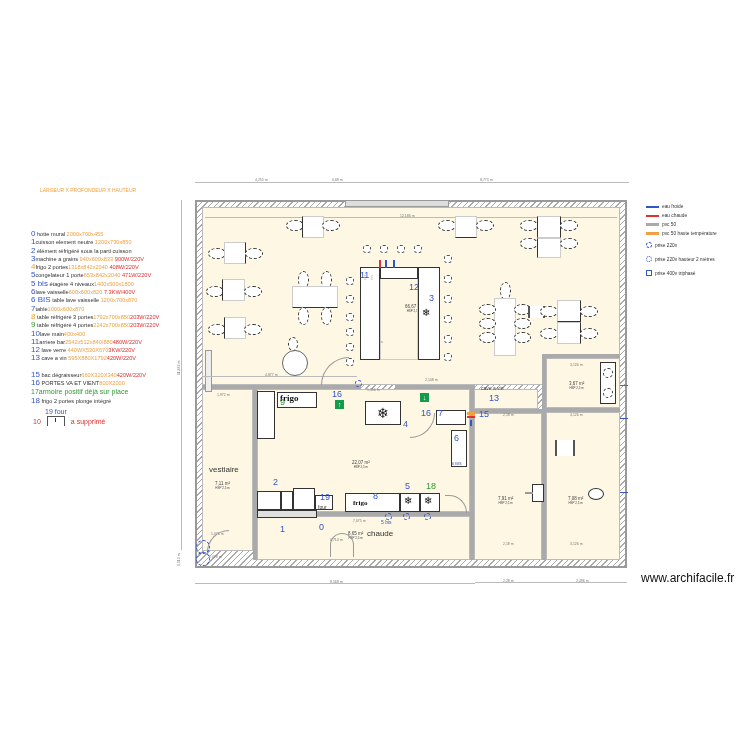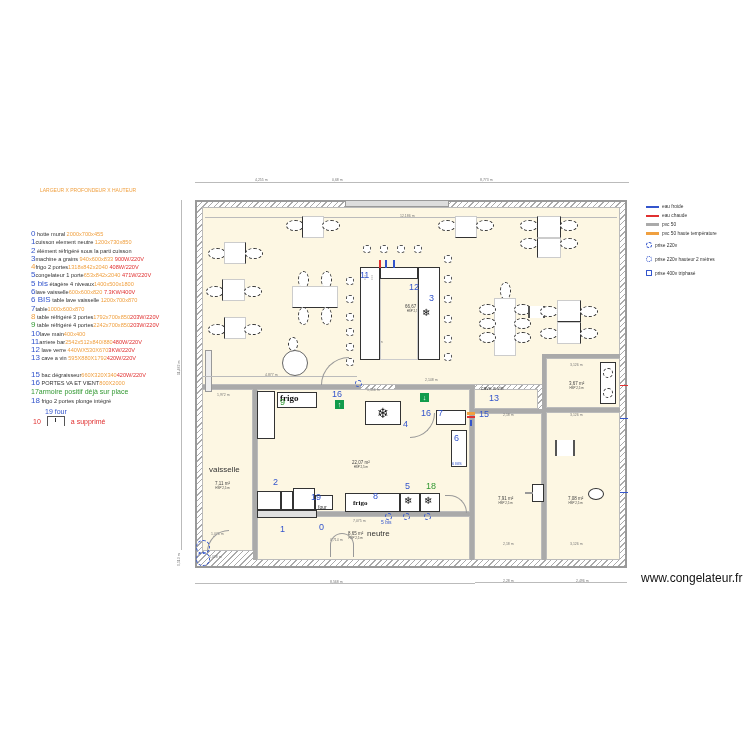--- a/index.html
+++ b/index.html
@@ -161,23 +161,23 @@
   <div class="dim-txt" style="left:308px;top:213px;">2,18 m</div>
   <div class="dim-txt" style="left:308px;top:342px;">2,18 m</div>
   <div class="dim-txt" style="left:375px;top:342px;">3,126 m</div>
   <div class="dim-txt" style="left:158px;top:319px;">7,075 m</div>
   <div class="dim-txt" style="left:135px;top:338px;">0,714 m</div>
   <div class="dim-txt" style="left:16px;top:332px;">1,076 m</div>
   <div class="dim-txt" style="left:14px;top:355px;">1,028 m</div>
 
   <div class="room-label" style="left:210px;top:104px;"><span>66,67 m²</span><small>HSP 2,5 m</small></div>
   <div class="room-label" style="left:157px;top:260px;"><span>22,07 m²</span><small>HSP 2,5 m</small></div>
-  <div class="room-name" style="left:14px;top:265px;">vaisselle</div>
+  <div class="room-name" style="left:14px;top:265px;">vestiaire</div>
   <div class="room-label" style="left:20px;top:281px;"><span>7,11 m²</span><small>HSP 2,5 m</small></div>
-  <div class="room-name" style="left:172px;top:329px;">neutre</div>
+  <div class="room-name" style="left:172px;top:329px;">chaude</div>
   <div class="room-label" style="left:153px;top:331px;"><span>8,65 m²</span><small>HSP 2,5 m</small></div>
   <div class="room-label" style="left:374px;top:181px;"><span>3,67 m²</span><small>HSP 2,5 m</small></div>
   <div class="room-label" style="left:303px;top:296px;"><span>7,91 m²</span><small>HSP 2,5 m</small></div>
   <div class="room-label" style="left:373px;top:296px;"><span>7,08 m²</span><small>HSP 2,5 m</small></div>
   <div class="room-label" style="left:286px;top:186px;font-size:5px;">cave a vin</div>
 
   <div class="chair-o" style="left:91px;top:20px;width:18px;height:11px;"></div>
   <div class="table bl" style="left:107px;top:16px;width:22px;height:22px;"></div>
   <div class="chair-o" style="left:127px;top:20px;width:18px;height:11px;"></div>
 
@@ -281,21 +281,21 @@
   <div class="dim-txt" style="left:257px;top:261px;color:#3355cc;font-size:4px;">6 BIS</div>
 
   <div class="num" style="left:78px;top:277px;">2</div>
   <div class="equip" style="left:62px;top:291px;width:24px;height:19px;"></div>
   <div class="equip" style="left:86px;top:291px;width:12px;height:19px;"></div>
   <div class="equip" style="left:98px;top:288px;width:22px;height:22px;"></div>
   <div class="equip gray" style="left:62px;top:310px;width:60px;height:8px;"></div>
   <div class="num" style="left:85px;top:324px;">1</div>
   <div class="num" style="left:124px;top:322px;">0</div>
   <div class="equip" style="left:120px;top:295px;width:18px;height:15px;"></div>
-  <div class="num" style="left:116px;top:292px;">19</div>
+  <div class="num" style="left:125px;top:292px;">19</div>
   <div class="dim-txt" style="left:123px;top:304px;font-size:5px;color:#333;">four</div>
   <div class="equip" style="left:150px;top:293px;width:55px;height:19px;"></div>
   <div class="fridge-txt" style="left:158px;top:299px;font-size:7px;">frigo</div>
   <div class="num" style="left:178px;top:291px;">8</div>
   <div class="equip" style="left:205px;top:293px;width:20px;height:19px;"></div>
   <div class="snow" style="left:209px;top:296px;">❄</div>
   <div class="num" style="left:210px;top:281px;">5</div>
   <div class="equip" style="left:225px;top:293px;width:20px;height:19px;"></div>
   <div class="snow" style="left:229px;top:296px;">❄</div>
   <div class="num green" style="left:231px;top:281px;">18</div>
@@ -353,13 +353,13 @@
   <div class="rleg-row" style="height:14px;">
       <span class="ico" style="border-style:dotted;"></span>
       <span>prise 220v hauteur 2 mètres</span>
     </div>
   <div class="rleg-row" style="height:14px;">
       <span class="ico" style="border-radius:1px;"></span>
       <span>prise 400v triphasé</span>
     </div>
 </div>
 
-<div class="abs watermark">www.congelateur.fr</div>
+<div class="abs watermark">www.archifacile.fr</div>
 
 </body></html>

